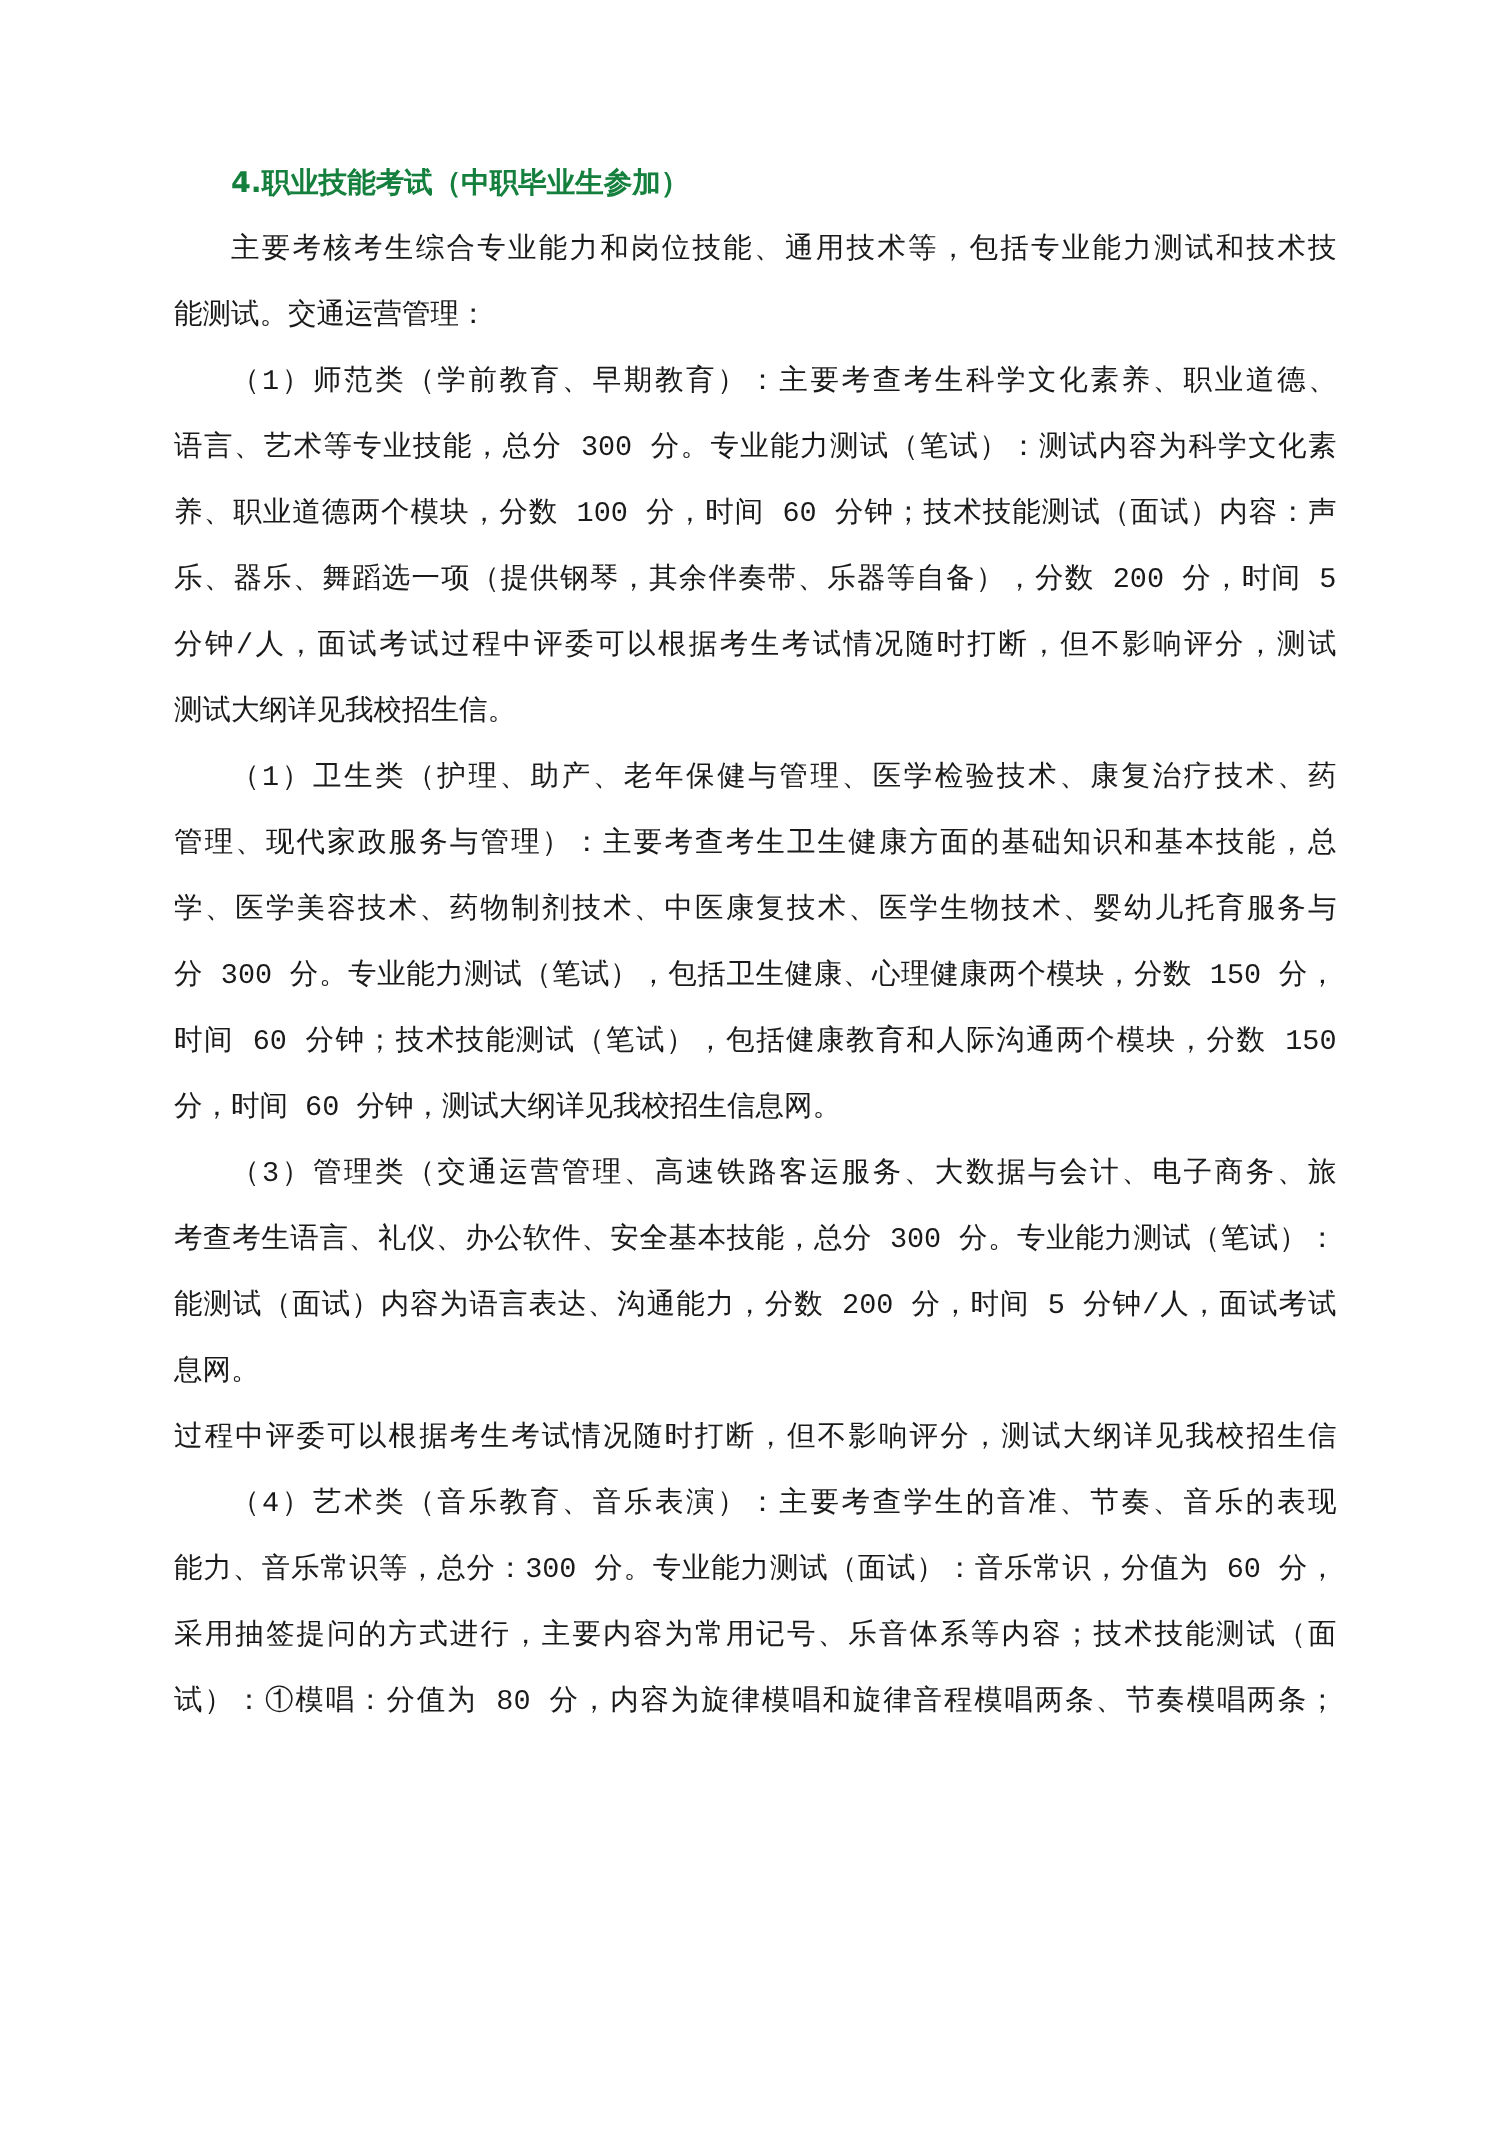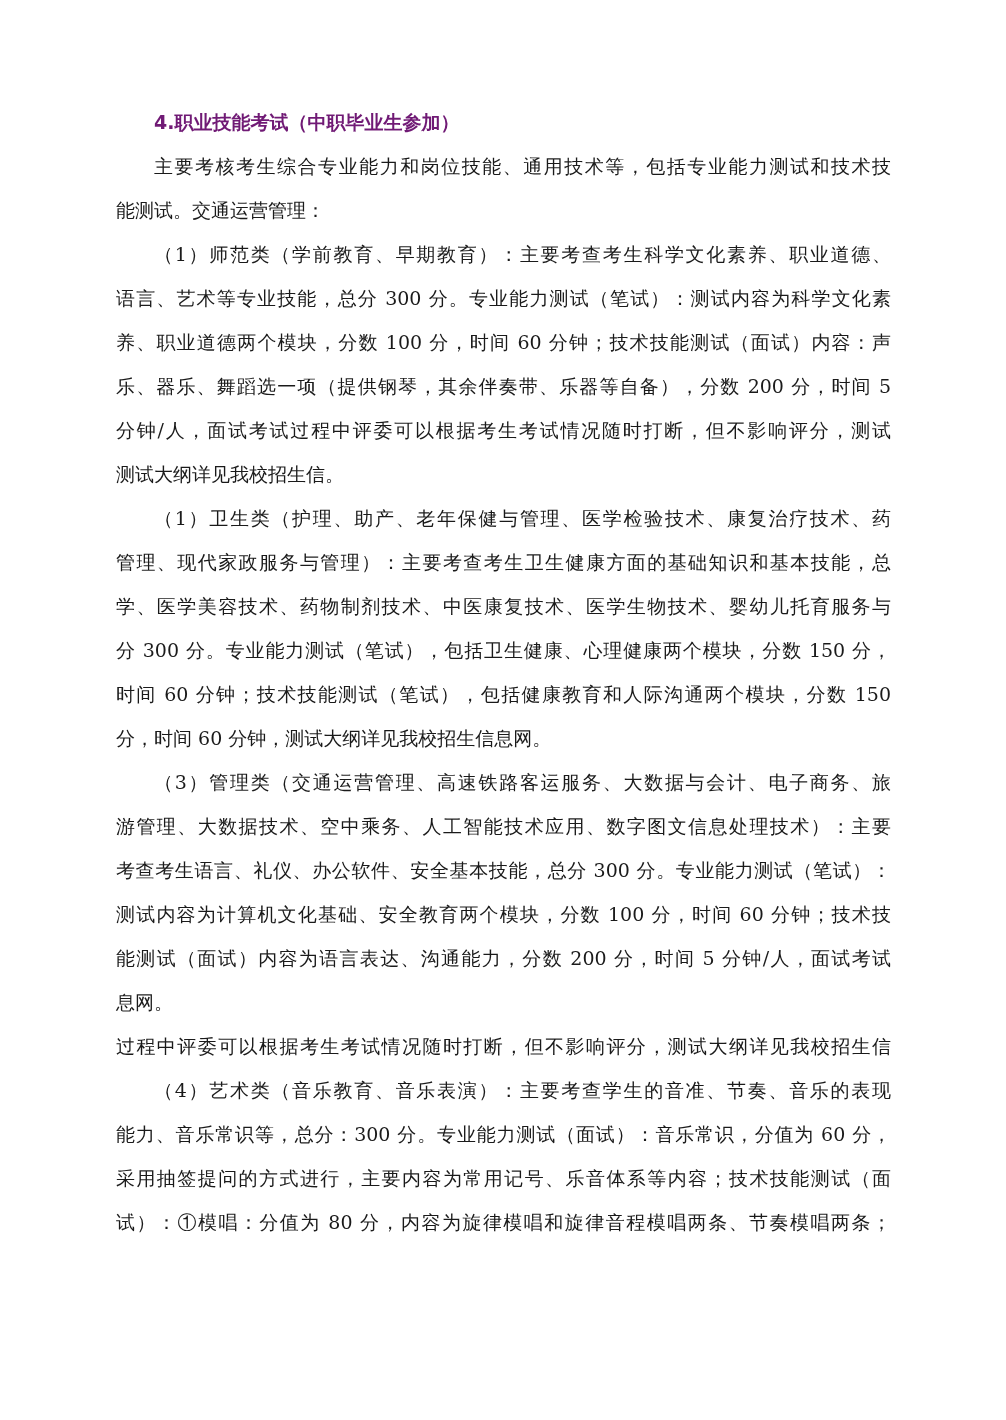--- a/index.html
+++ b/index.html
@@ -22,33 +22,34 @@
       width: 775px;
     }
     .heading {
       font-family: "DejaVu Sans", "Liberation Sans", sans-serif;
       font-weight: bold;
       font-size: 19px;
       line-height: 44px;
       height: 44px;
       margin-left: 38px;
       white-space: nowrap;
-      color: #701a75;
+      color: #15803d;
     }
     .para {
       margin: 0;
     }
     .line {
       font-size: 19px;
       line-height: 44px;
       height: 44px;
       white-space: nowrap;
       text-align: justify;
       text-align-last: justify;
       display: block;
+      font-family: Liberation Mono, monospace;
     }
     .line.first {
       padding-left: 38px;
     }
     .line.last {
       text-align-last: left;
     }
   </style>
 </head>
 <body>
@@ -74,23 +75,21 @@
     <span class="line first">（1）卫生类（护理、助产、老年保健与管理、医学检验技术、康复治疗技术、药</span>
     <span class="line">管理、现代家政服务与管理）：主要考查考生卫生健康方面的基础知识和基本技能，总</span>
     <span class="line">学、医学美容技术、药物制剂技术、中医康复技术、医学生物技术、婴幼儿托育服务与</span>
     <span class="line">分 300 分。专业能力测试（笔试），包括卫生健康、心理健康两个模块，分数 150 分，</span>
     <span class="line">时间 60 分钟；技术技能测试（笔试），包括健康教育和人际沟通两个模块，分数 150</span>
     <span class="line last">分，时间 60 分钟，测试大纲详见我校招生信息网。</span>
   </div>
 
   <div class="para">
     <span class="line first">（3）管理类（交通运营管理、高速铁路客运服务、大数据与会计、电子商务、旅</span>
-    <span class="line">游管理、大数据技术、空中乘务、人工智能技术应用、数字图文信息处理技术）：主要</span>
     <span class="line">考查考生语言、礼仪、办公软件、安全基本技能，总分 300 分。专业能力测试（笔试）：</span>
-    <span class="line">测试内容为计算机文化基础、安全教育两个模块，分数 100 分，时间 60 分钟；技术技</span>
     <span class="line">能测试（面试）内容为语言表达、沟通能力，分数 200 分，时间 5 分钟/人，面试考试</span>
     <span class="line last">息网。</span>
     <span class="line">过程中评委可以根据考生考试情况随时打断，但不影响评分，测试大纲详见我校招生信</span>
   </div>
 
   <div class="para">
     <span class="line first">（4）艺术类（音乐教育、音乐表演）：主要考查学生的音准、节奏、音乐的表现</span>
     <span class="line">能力、音乐常识等，总分：300 分。专业能力测试（面试）：音乐常识，分值为 60 分，</span>
     <span class="line">采用抽签提问的方式进行，主要内容为常用记号、乐音体系等内容；技术技能测试（面</span>
     <span class="line">试）：①模唱：分值为 80 分，内容为旋律模唱和旋律音程模唱两条、节奏模唱两条；</span>

